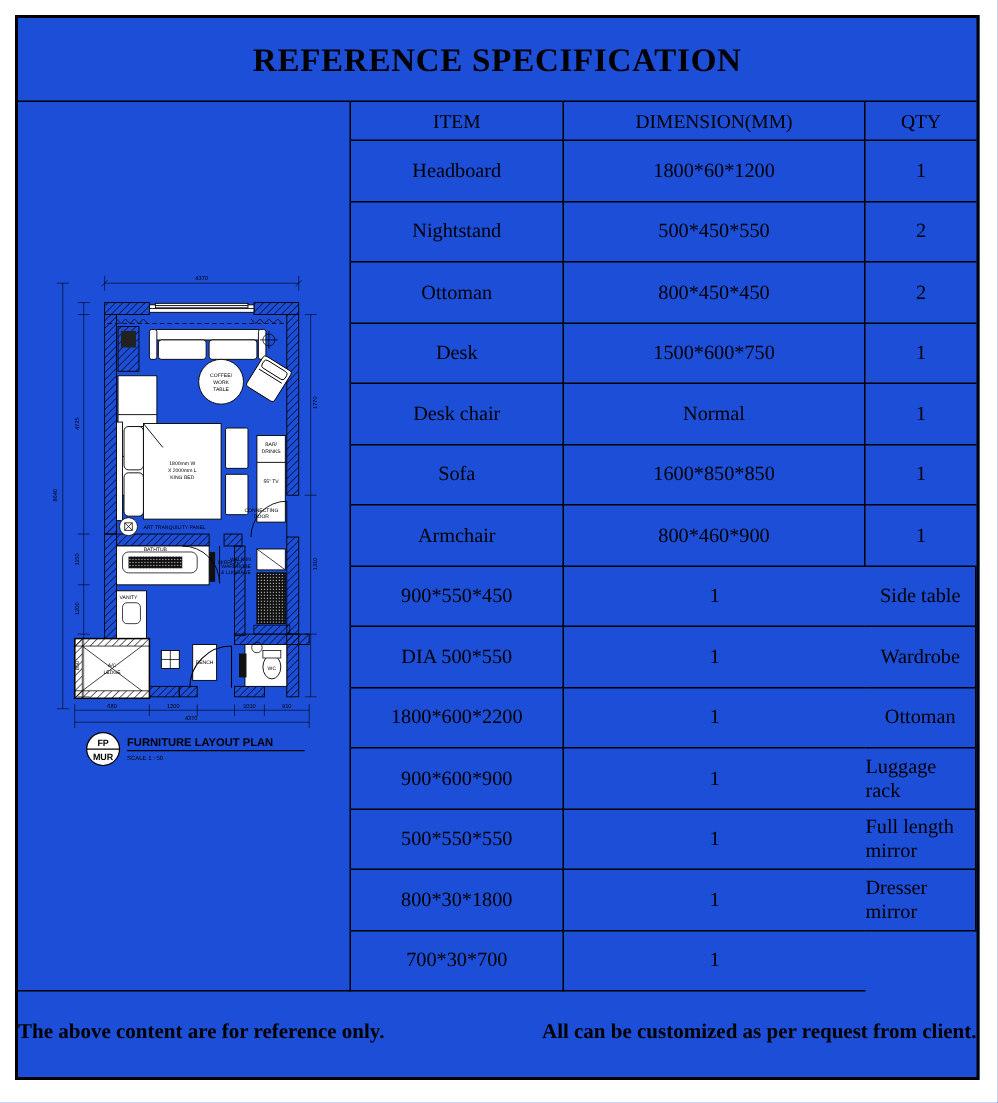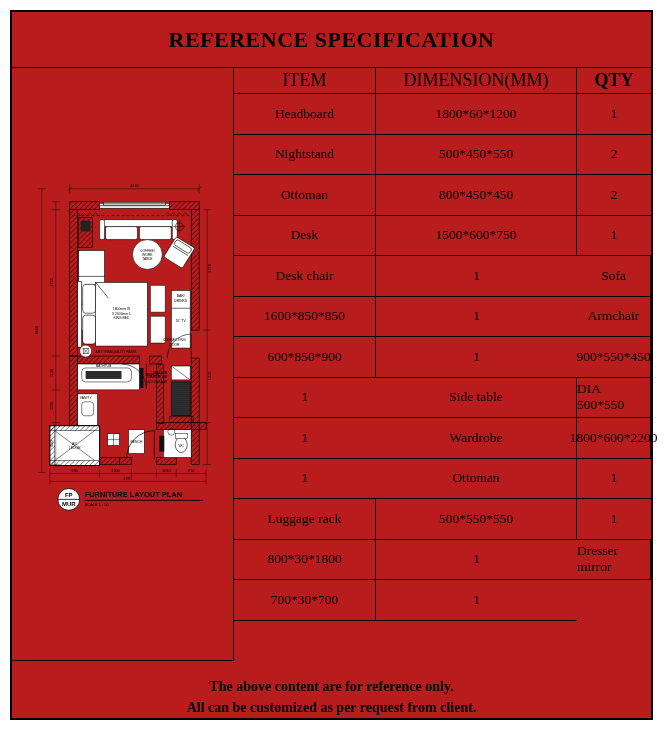--- a/index.html
+++ b/index.html
@@ -1,26 +1,26 @@
 <!DOCTYPE html>
 <html><head>
 <meta charset="utf-8">
 <style>
   html,body{margin:0;padding:0;background:#fff;}
   body{width:665px;height:735px;position:relative;font-family:"Liberation Serif",serif;color:#000;}
-  .sheet{position:absolute;left:10px;top:10px;width:639px;height:706px;border:2px solid #000;background:#b91c1c;}
+  .sheet{position:absolute;left:10px;top:10px;width:639px;height:706px;border:2px solid #000;background:#1d4ed8;}
   .title-row{height:55px;border-bottom:1px solid #000;display:flex;align-items:center;justify-content:center;}
   .title-row h1{margin:0;font-size:22px;font-weight:bold;letter-spacing:.5px;}
   .content{display:grid;grid-template-columns:222px 142px 201px 74px;grid-template-rows:26px repeat(14,1fr);height:593px;}
   .plan-cell{grid-row:1 / span 15;grid-column:1;border-right:1px solid #000;border-bottom:1px solid #000;overflow:hidden;}
-  .hcell{border-right:1px solid #000;border-bottom:1px solid #000;display:flex;align-items:center;justify-content:center;font-size:18px;}
-  .hcell.last{border-right:none;font-weight:bold;}
+  .hcell{border-right:1px solid #000;border-bottom:1px solid #000;display:flex;align-items:center;justify-content:center;font-size:13px;}
+  .hcell.last{border-right:none;}
   .cell{border-right:1px solid #000;border-bottom:1px solid #000;display:flex;align-items:center;justify-content:center;font-size:13.5px;}
   .cell.last{border-right:none;}
-  .footer{height:56px;display:flex;flex-direction:column;align-items:center;justify-content:flex-end;gap:3px;}
+  .footer{height:56px;display:flex;flex-direction:row;align-items:center;justify-content:space-between;gap:3px;}
   .footer div{font-weight:bold;font-size:14px;line-height:1.3;}
   svg text{font-family:"Liberation Sans",sans-serif;fill:#000;}
   svg .lbl{font-size:3.4px;}
   svg .dim{font-size:3.8px;}
 </style>
 </head>
 <body>
 
 <div class="sheet">
 
@@ -311,48 +311,51 @@
 
     <div class="cell">Ottoman</div>
     <div class="cell">800*450*450</div>
     <div class="cell last">2</div>
 
     <div class="cell">Desk</div>
     <div class="cell">1500*600*750</div>
     <div class="cell last">1</div>
 
     <div class="cell">Desk chair</div>
+    <div class="cell">Normal</div>
     <div class="cell last">1</div>
 
     <div class="cell">Sofa</div>
     <div class="cell">1600*850*850</div>
     <div class="cell last">1</div>
 
     <div class="cell">Armchair</div>
-    <div class="cell">600*850*900</div>
+    <div class="cell">800*460*900</div>
     <div class="cell last">1</div>
 
     <div class="cell">900*550*450</div>
     <div class="cell last">1</div>
 
     <div class="cell">Side table</div>
     <div class="cell">DIA 500*550</div>
     <div class="cell last">1</div>
 
     <div class="cell">Wardrobe</div>
     <div class="cell">1800*600*2200</div>
     <div class="cell last">1</div>
 
     <div class="cell">Ottoman</div>
+    <div class="cell">900*600*900</div>
     <div class="cell last">1</div>
 
     <div class="cell">Luggage rack</div>
     <div class="cell">500*550*550</div>
     <div class="cell last">1</div>
 
+    <div class="cell">Full length mirror</div>
     <div class="cell">800*30*1800</div>
     <div class="cell last">1</div>
 
     <div class="cell">Dresser mirror</div>
     <div class="cell">700*30*700</div>
     <div class="cell last">1</div>
 
   </div>
 
   <div class="footer">

